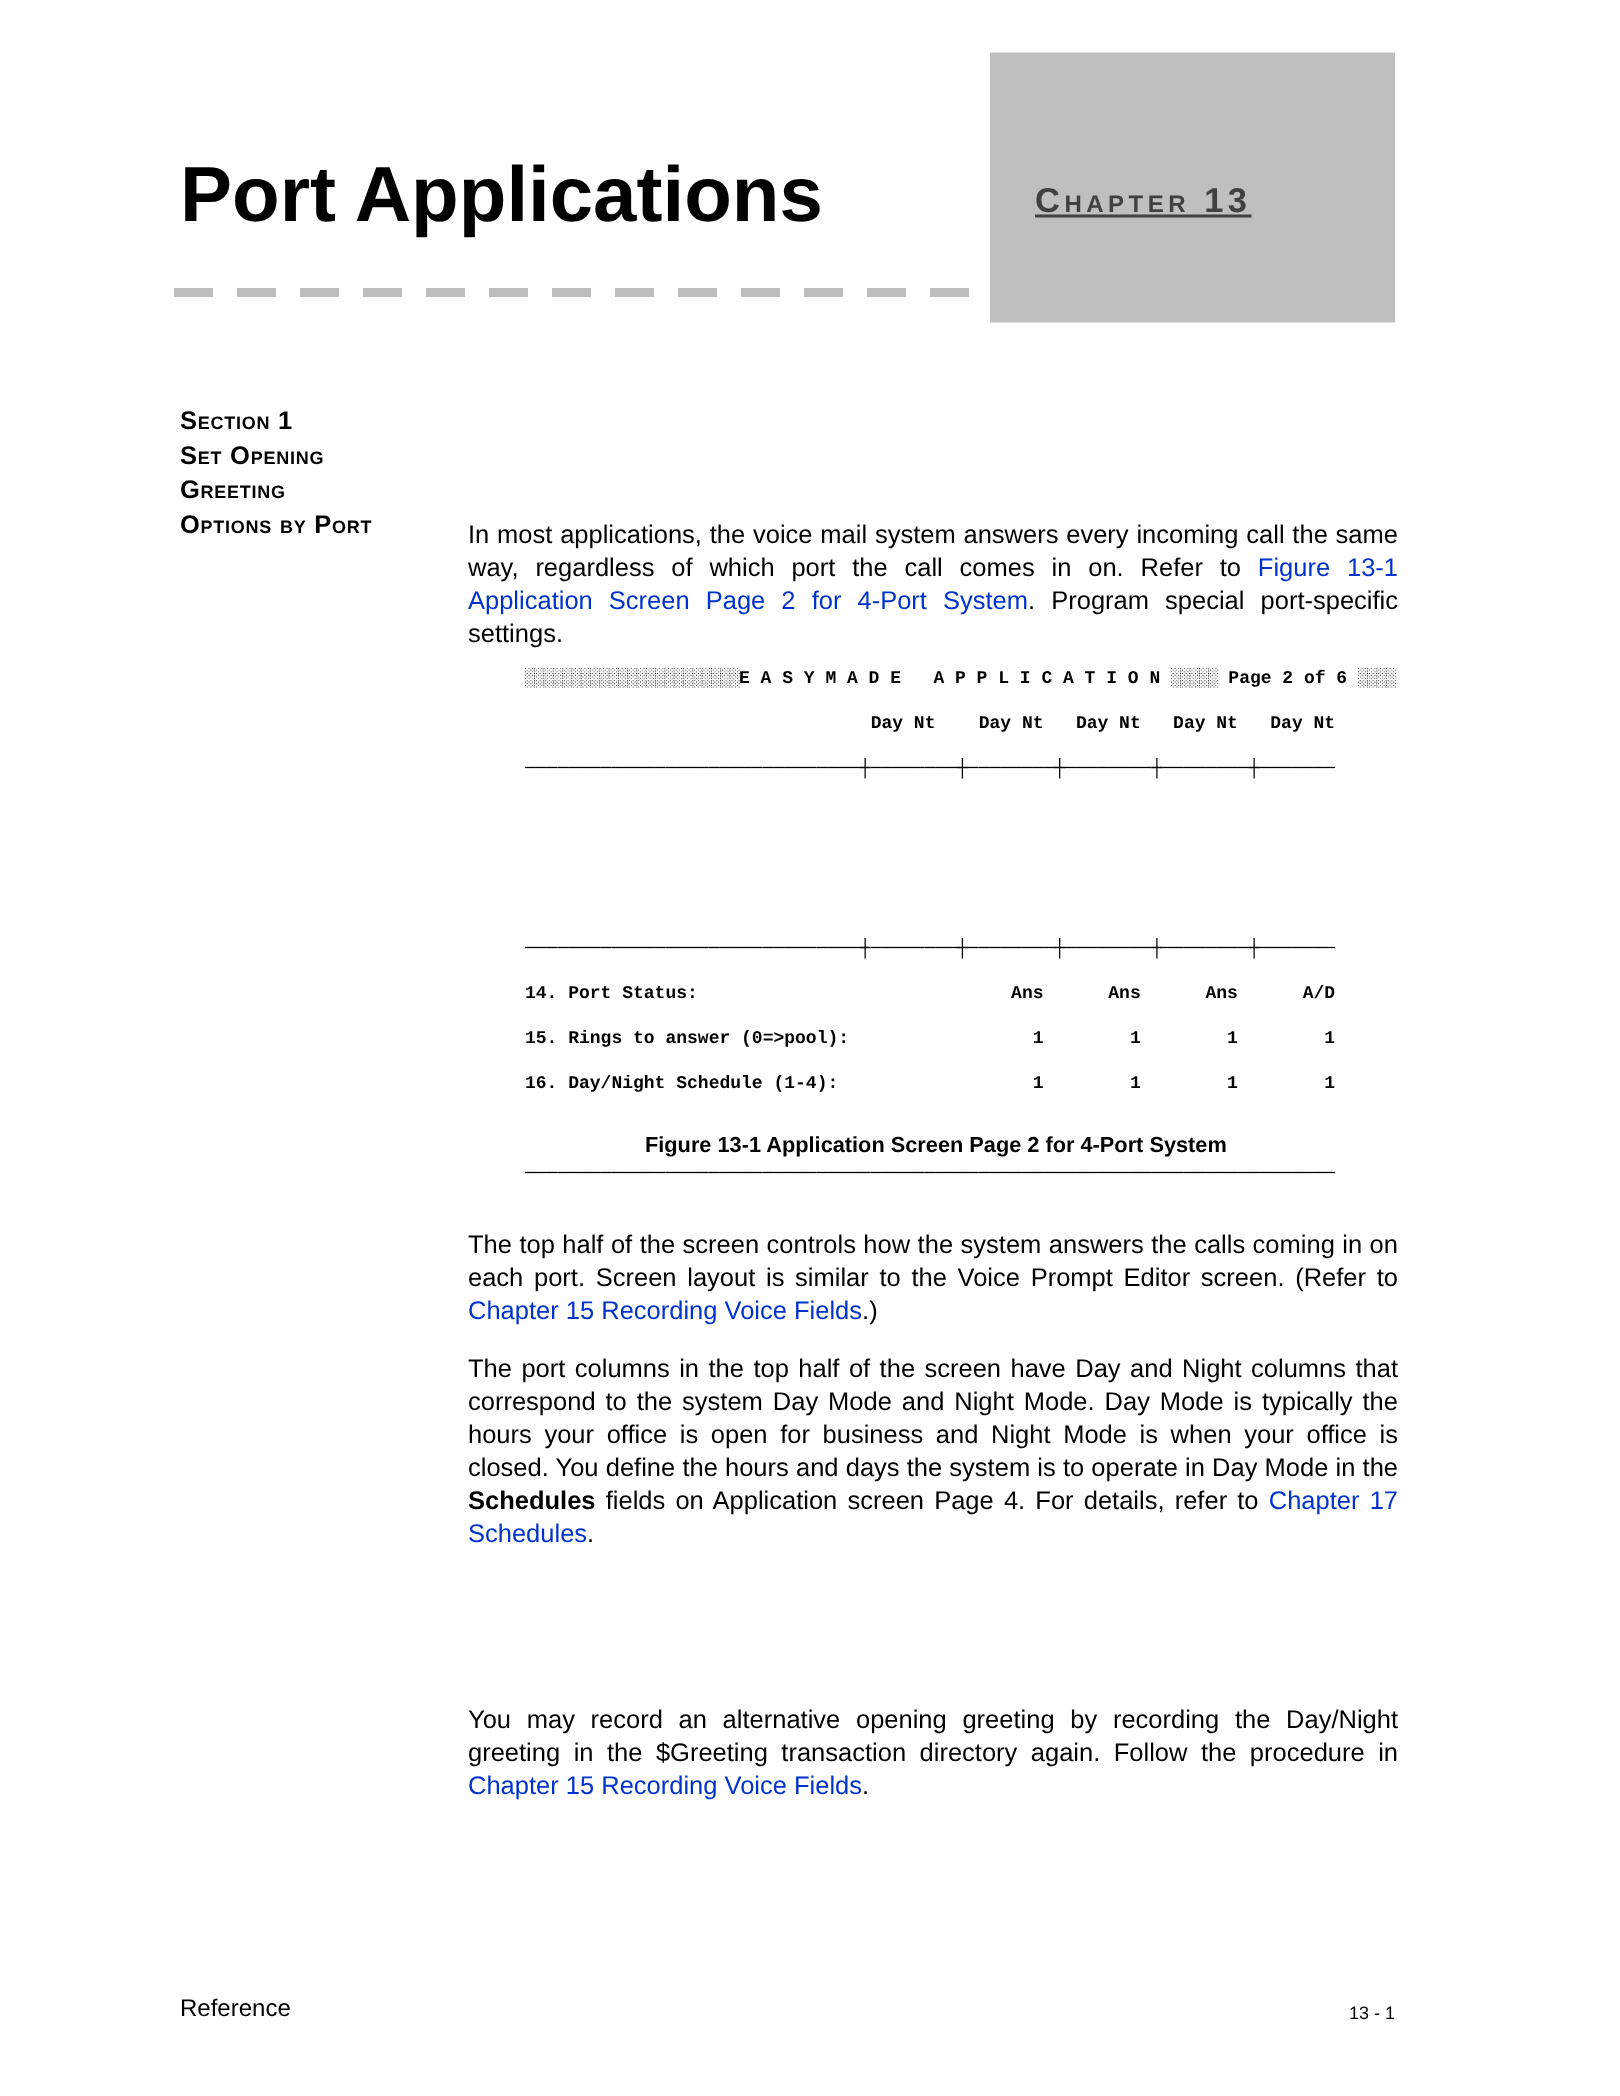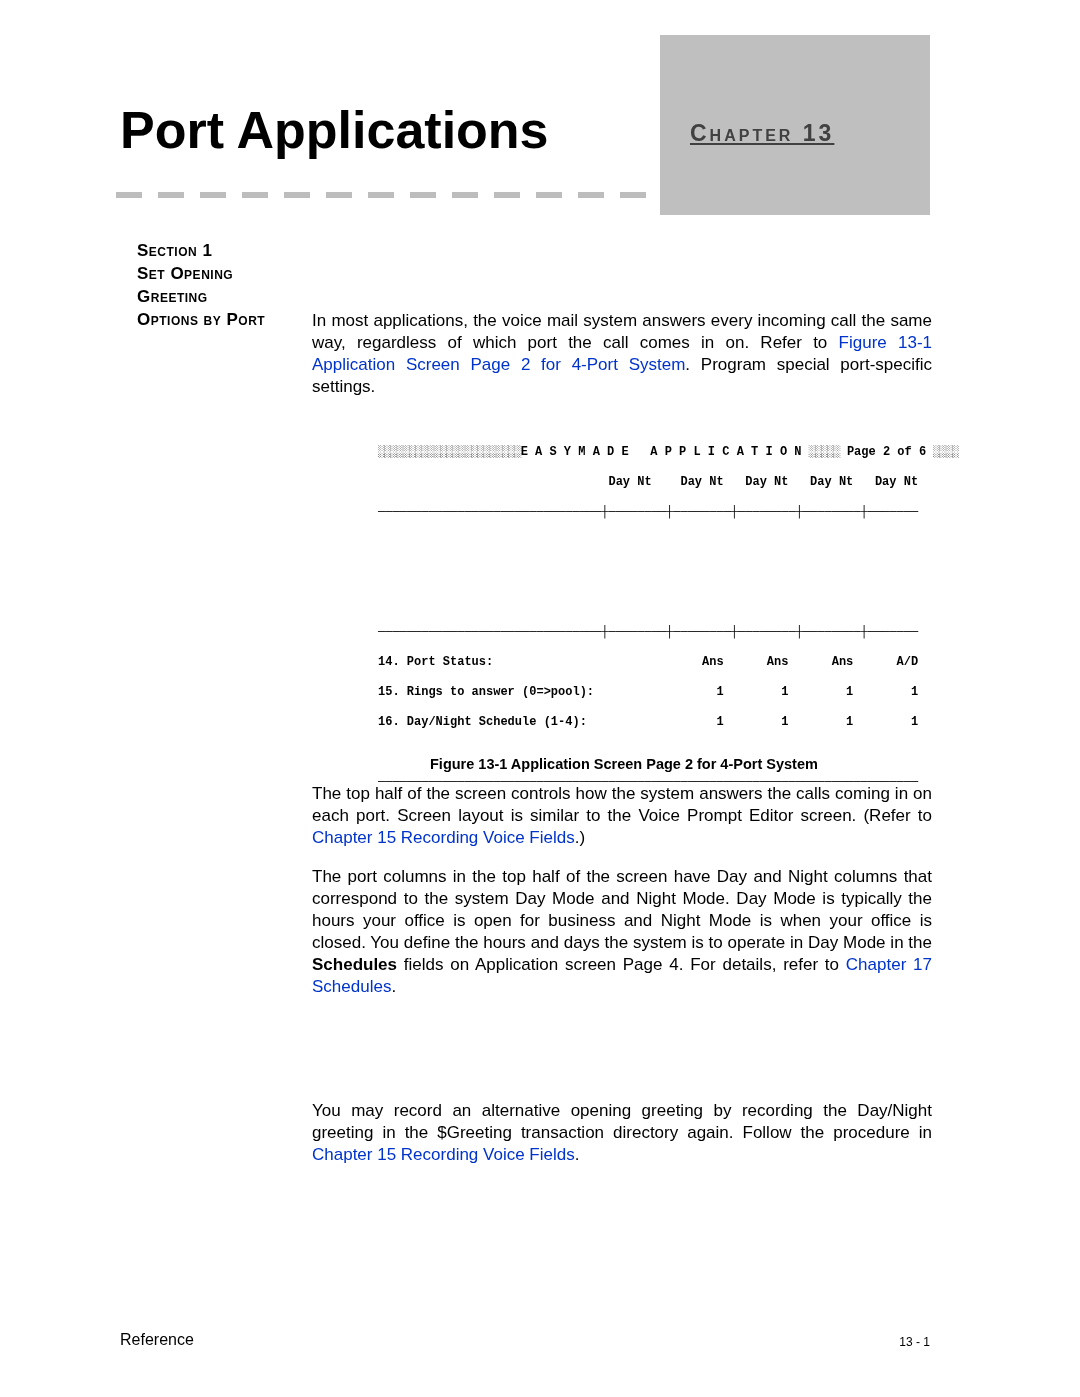--- a/index.html
+++ b/index.html
@@ -54,55 +54,56 @@
     height: 6px;
     z-index: 1;
     background-image: repeating-linear-gradient(
       to right,
       #bdbdbd 0px, #bdbdbd 26px,
       transparent 26px, transparent 42px
     );
   }
   .section-label {
     position: absolute;
-    left: 137px;
+    left: 120px;
     width: 170px;
     font-weight: 700;
     font-size: 17px;
     line-height: 1.35;
     font-variant: small-caps;
     letter-spacing: 0.5px;
+    margin-top: 30px;
   }
   .section-label .line { display: block; }
   .body-text {
     position: absolute;
     left: 312px;
     width: 620px;
     font-size: 17px;
     line-height: 1.3;
     text-align: justify;
+    margin-top: 36px;
   }
   .body-text a, .link {
     color: #0033cc;
     text-decoration: none;
   }
   .bold { font-weight: 700; }
   .figure-shell {
     position: absolute;
     left: 350px;
     top: 430px;
     width: 560px;
   }
   .ascii-screen {
     font-family: "Courier New", monospace;
     font-size: 12px;
     line-height: 1.25;
     white-space: pre;
     font-weight: 700;
-    margin-left: 28px;
   }
   .ascii-row { display: block; }
   .hatch {
     
     letter-spacing: -1px;
   }
   .figure-caption {
     position: absolute;
     left: 430px;
     top: 756px;

